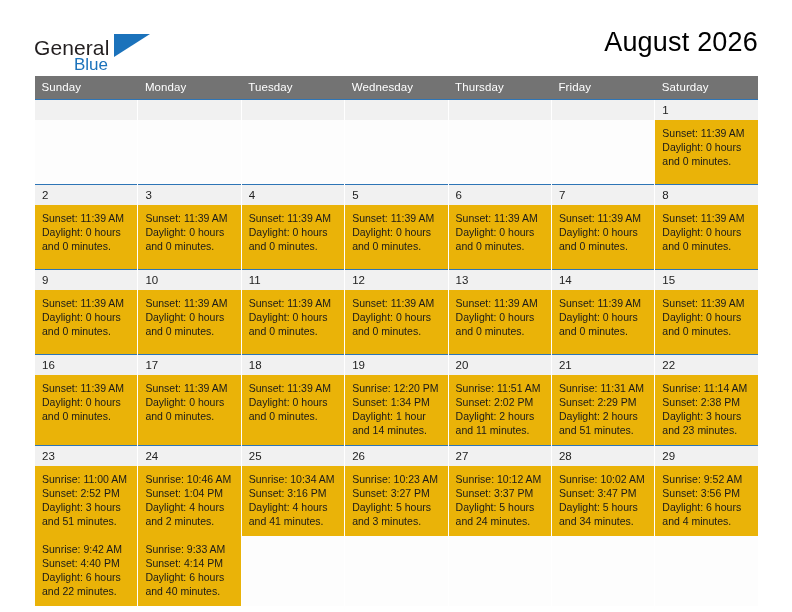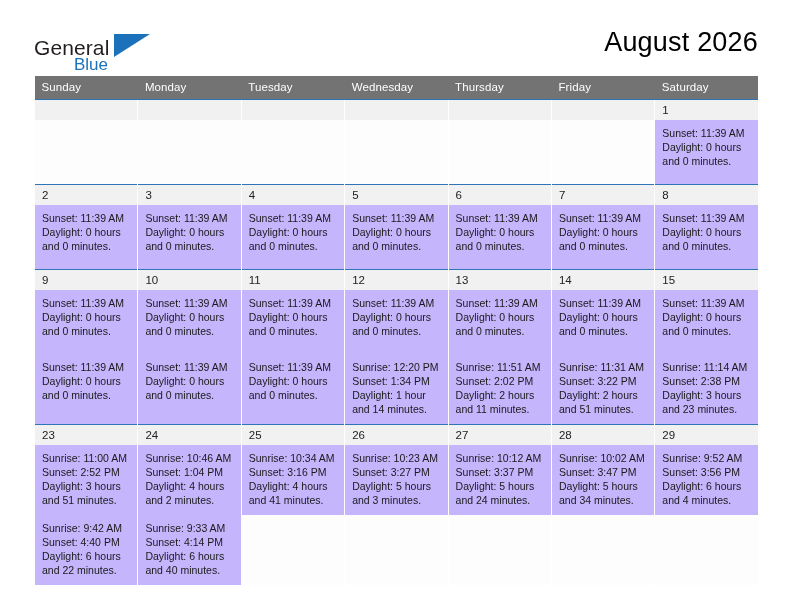--- a/index.html
+++ b/index.html
@@ -107,21 +107,21 @@
     padding: 4px 0 4px 7px;
     border-top: 1.5px solid #2e75b6;
     border-left: 1px solid #ffffff;
     height: 12px;
     vertical-align: top;
   }
   .daynum-row td.empty {
     background: #f1f1f1;
   }
   .detail-row td {
-    background: #c4b5fd;
+    background: #eab308;
     font-size: 10.5px;
     line-height: 14px;
     color: #1a1a1a;
     padding: 6px 6px 8px 7px;
     vertical-align: top;
     border-left: 1px solid #ffffff;
     height: 50px;
   }
   .detail-row td.empty {
     background: #fdfdfd;
@@ -261,20 +261,29 @@
           </td>
           <td>
             <div>Sunset: 11:39 AM</div>
             <div>Daylight: 0 hours and 0 minutes.</div>
           </td>
           <td>
             <div>Sunset: 11:39 AM</div>
             <div>Daylight: 0 hours and 0 minutes.</div>
           </td>
         </tr>
+        <tr class="daynum-row">
+          <td>16</td>
+          <td>17</td>
+          <td>18</td>
+          <td>19</td>
+          <td>20</td>
+          <td>21</td>
+          <td>22</td>
+        </tr>
         <tr class="detail-row">
           <td>
             <div>Sunset: 11:39 AM</div>
             <div>Daylight: 0 hours and 0 minutes.</div>
           </td>
           <td>
             <div>Sunset: 11:39 AM</div>
             <div>Daylight: 0 hours and 0 minutes.</div>
           </td>
           <td>
@@ -286,21 +295,21 @@
             <div>Sunset: 1:34 PM</div>
             <div>Daylight: 1 hour and 14 minutes.</div>
           </td>
           <td>
             <div>Sunrise: 11:51 AM</div>
             <div>Sunset: 2:02 PM</div>
             <div>Daylight: 2 hours and 11 minutes.</div>
           </td>
           <td>
             <div>Sunrise: 11:31 AM</div>
-            <div>Sunset: 3:22 PM</div>
+            <div>Sunset: 2:29 PM</div>
             <div>Daylight: 2 hours and 51 minutes.</div>
           </td>
           <td>
             <div>Sunrise: 11:14 AM</div>
             <div>Sunset: 2:38 PM</div>
             <div>Daylight: 3 hours and 23 minutes.</div>
           </td>
         </tr>
         <tr class="daynum-row">
           <td>23</td>

